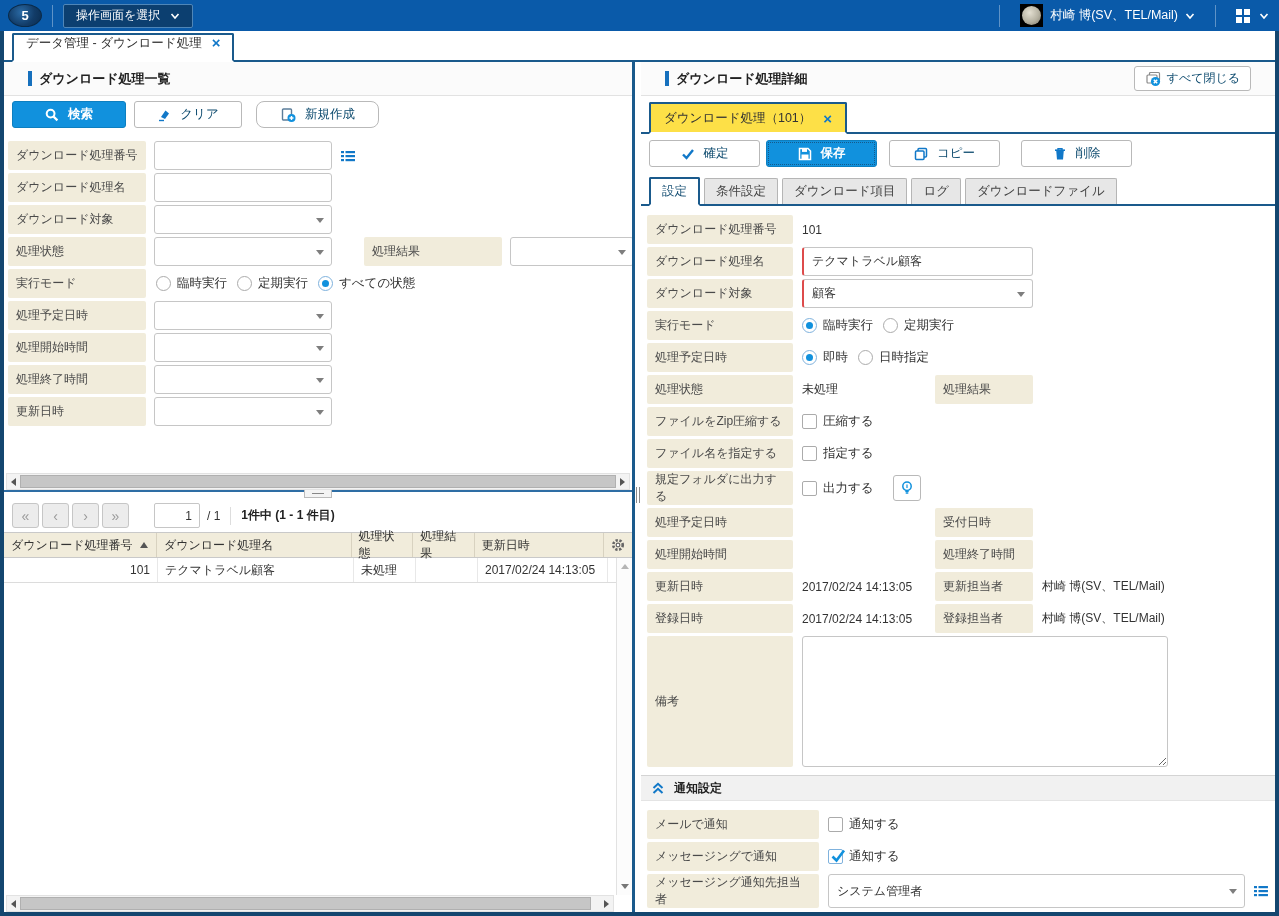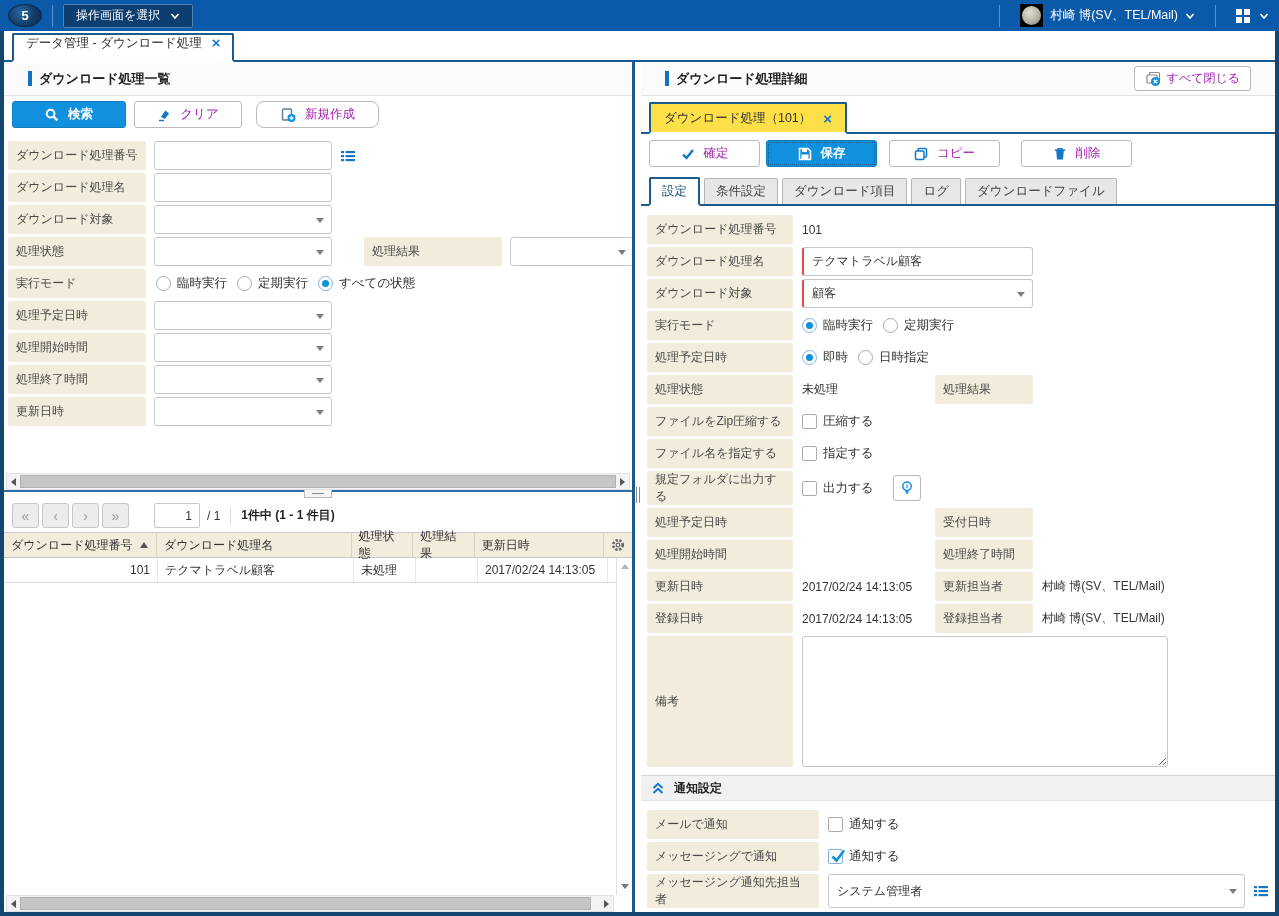--- a/index.html
+++ b/index.html
@@ -40,21 +40,21 @@
   .v-splitter { width:6px; flex:none; background:#fff; position:relative; cursor:col-resize; }
   .v-splitter .grip { position:absolute; top:425px; left:1px; width:4px; height:16px;
     border-left:1px solid #8a8a8a; border-right:1px solid #8a8a8a; }
   .r-panel { flex:1; display:flex; flex-direction:column; background:#fff; min-width:0; }
   
   .panel-header { height:34px; flex:none; display:flex; align-items:center; padding:0 24px;
     background:#fbfbfb; border-bottom:1px solid #e2e2e2; }
   .accent { width:4px; height:15px; background:#1670bd; margin-right:7px; flex:none; }
   .panel-title { font-weight:bold; font-size:13px; color:#222; }
   
-  .btn { height:27px; border:1px solid #b9b9b9; border-radius:3px; background:#fff; color:#a21caf;
+  .btn { height:27px; border:1px solid #b9b9b9; border-radius:3px; background:#fff; color:#0c4a6e;
     display:inline-flex; align-items:center; justify-content:center; gap:9px; font-size:12.5px; cursor:pointer; }
   .btn-primary { background:#1191dd; border-color:#0d7fc0; color:#fff; font-weight:bold; }
   .btn-save { outline:1px dotted #155a8a; outline-offset:-3px; }
   .l-toolbar { flex:none; height:37px; padding:5px 8px; display:flex; align-items:center; }
   
   .flabel { background:#f1ecdb; border-radius:2px; display:flex; align-items:center; padding:0 8px;
     color:#4a4a4a; flex:none; }
   .input-box { border:1px solid #c6c6c6; border-radius:3px; background:#fff; display:flex; align-items:center;
     padding:0 8px; color:#333; }
   .required { border-left:2px solid #dd4b4b; }

